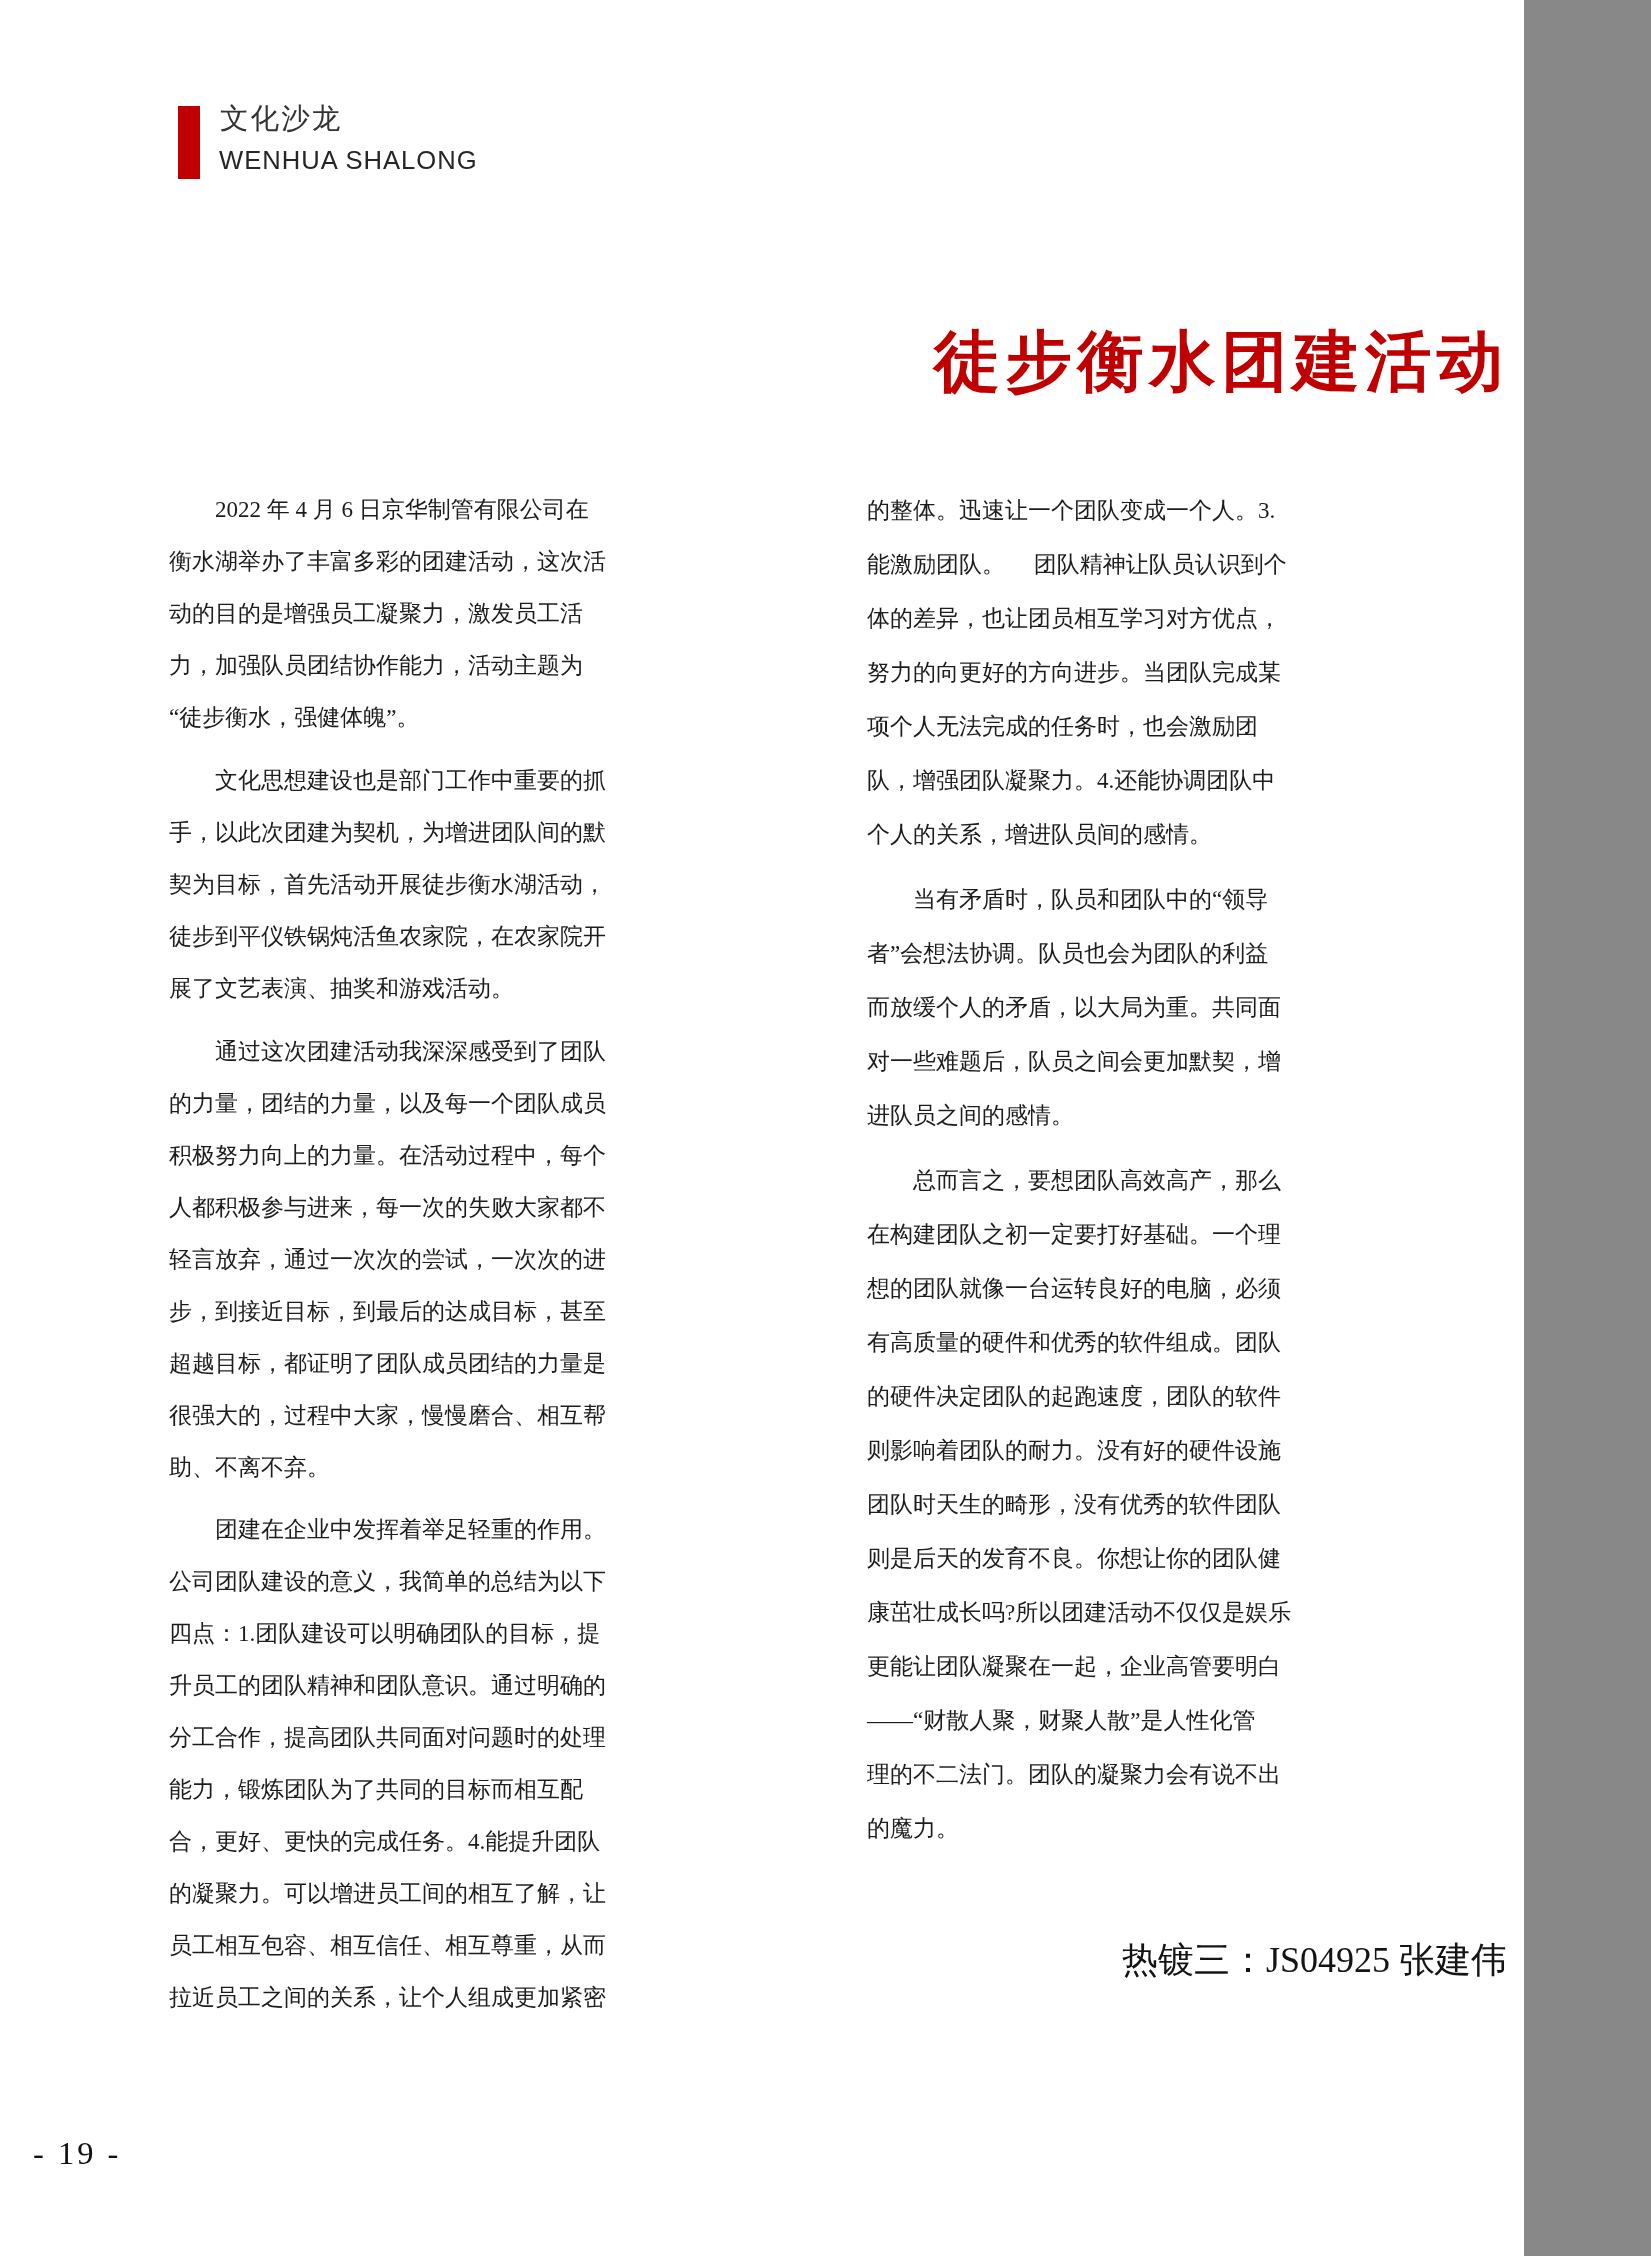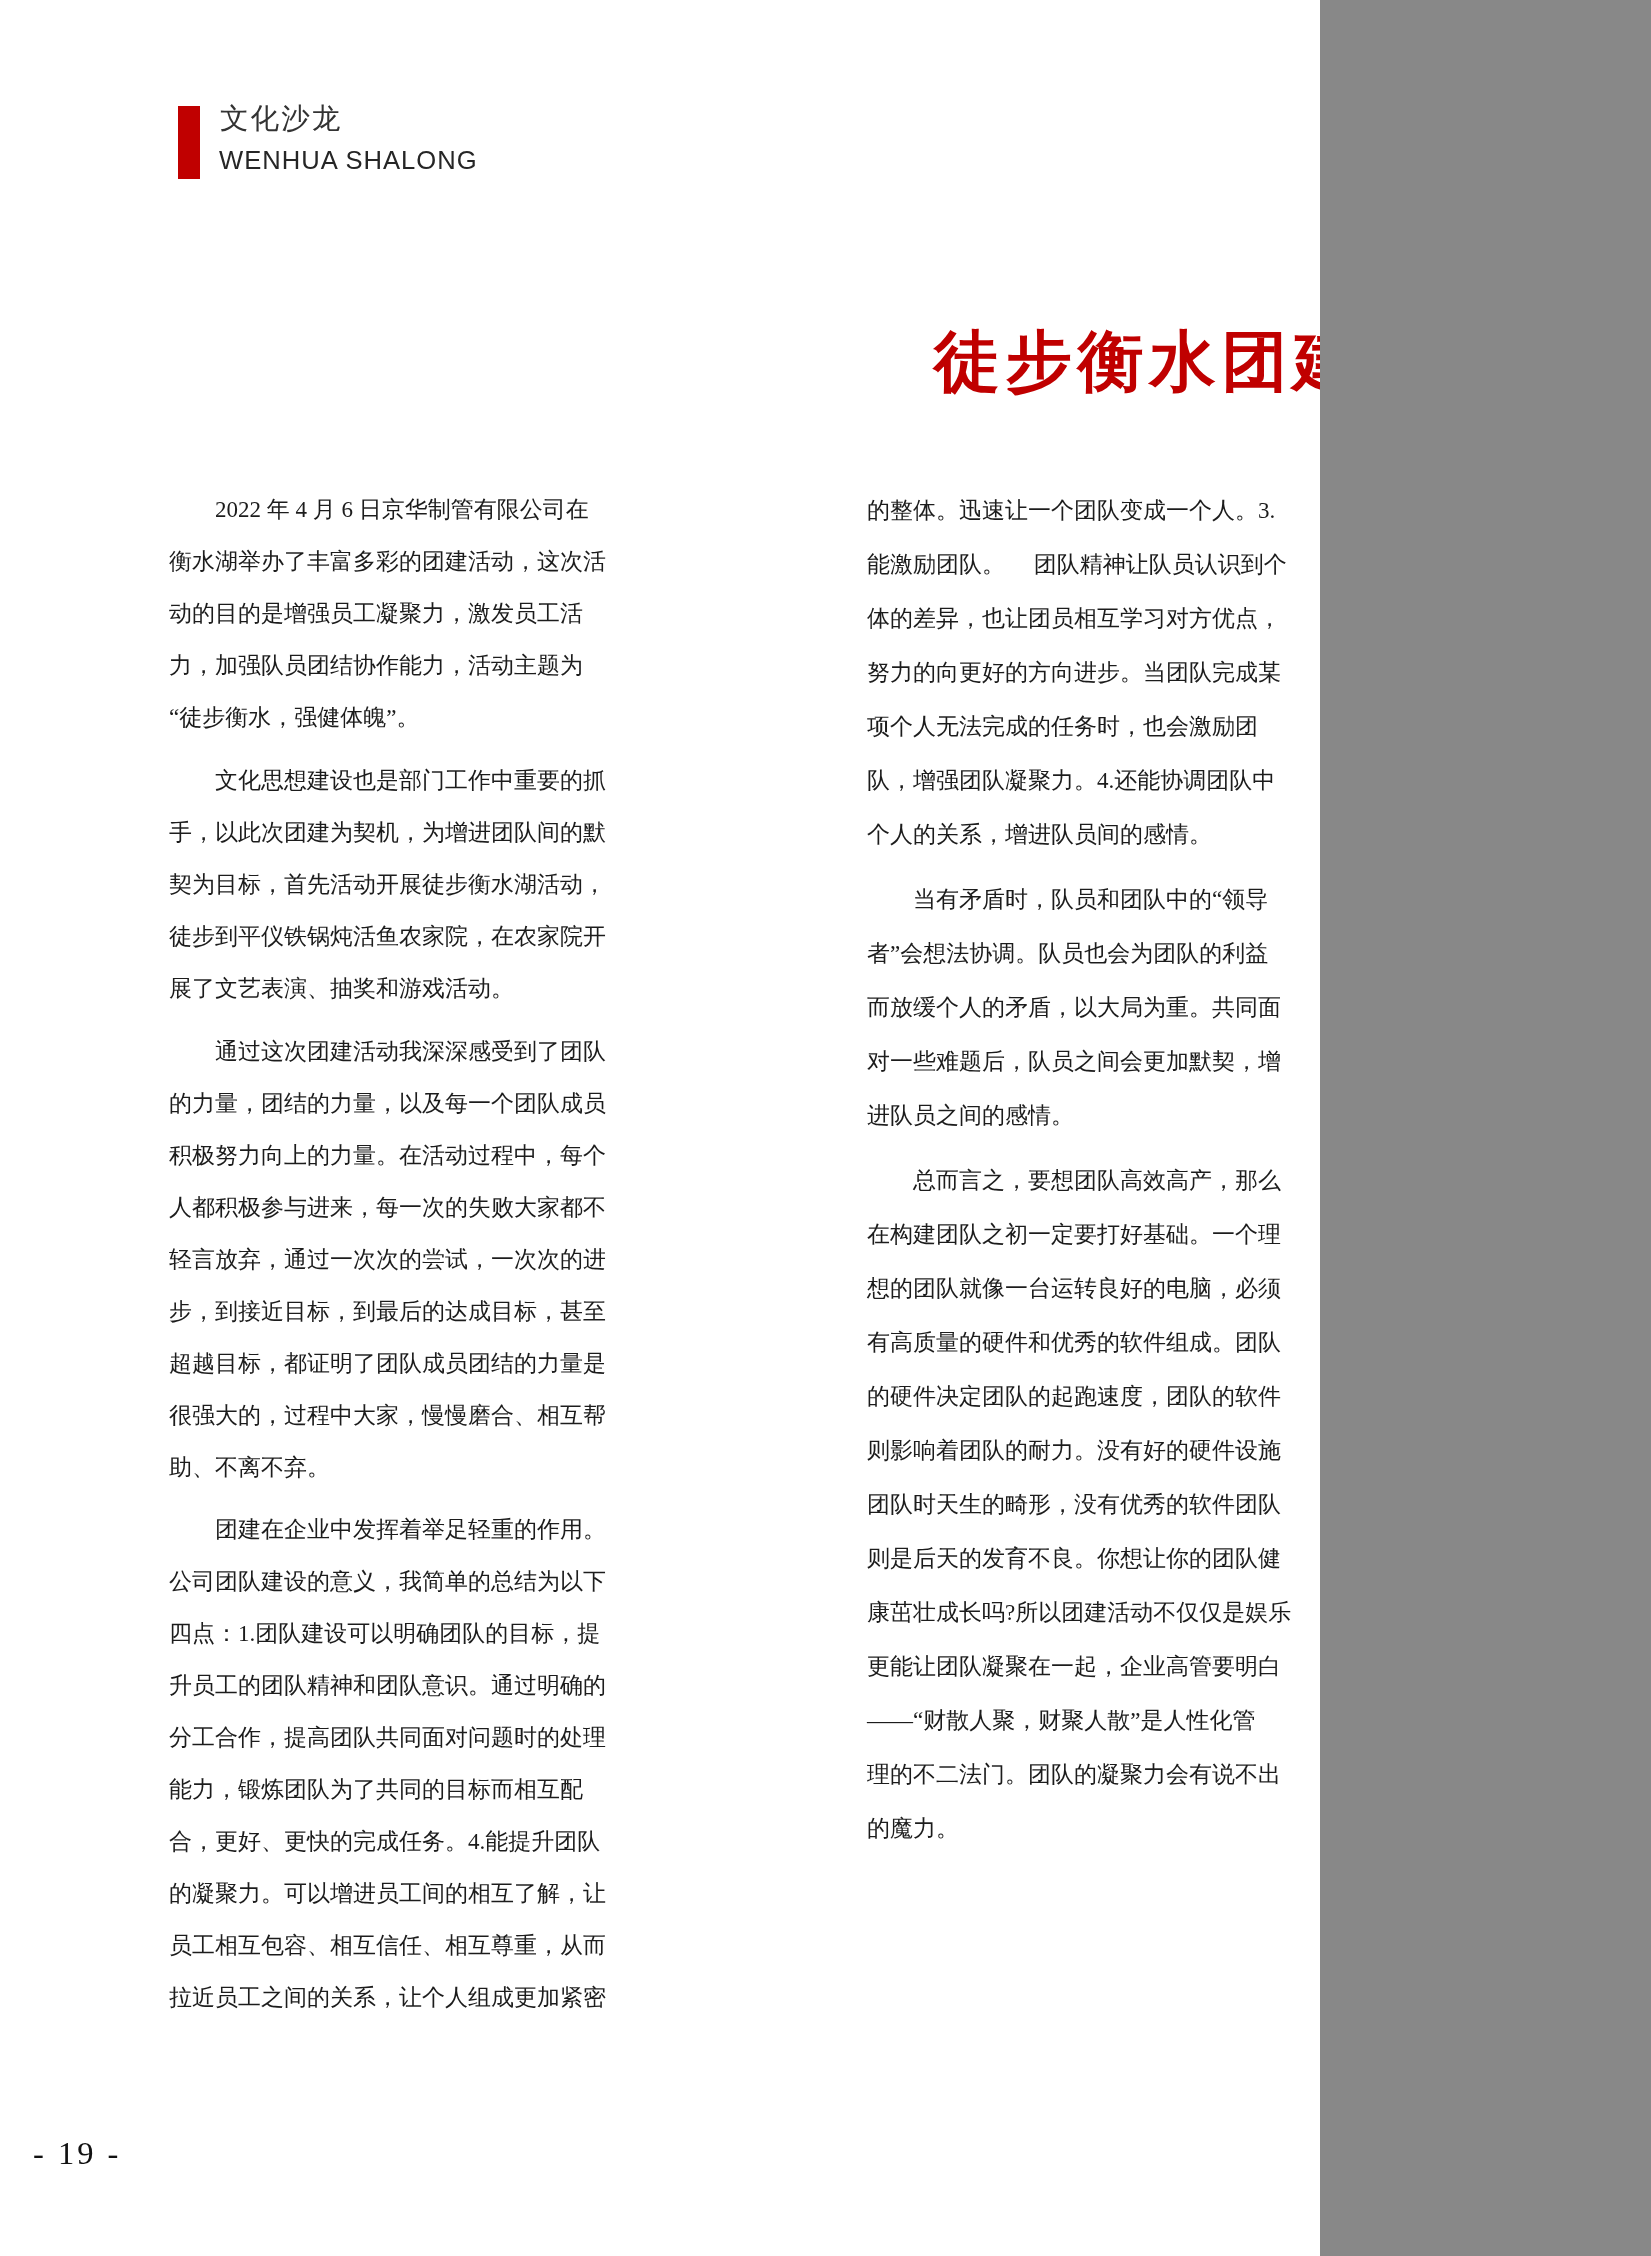--- a/index.html
+++ b/index.html
@@ -1,18 +1,18 @@
 <!DOCTYPE html>
 <html><head>
 <meta charset="utf-8">
 <style>
   html,body{margin:0;padding:0;background:#888;}
   .page{
     position:relative;
-    width:1320px;height:2257px;
+    width:1524px;height:2257px;
     background:#ffffff;
     overflow:hidden;
     font-family:"Liberation Serif","DejaVu Serif",serif;
     color:#1c1c1c;
   }
   
   .red-bar{
     position:absolute;left:178px;top:106px;
     width:21.7px;height:73px;
     background:#c00000;
@@ -151,17 +151,18 @@
         <div class="line">团队时天生的畸形，没有优秀的软件团队</div>
         <div class="line">则是后天的发育不良。你想让你的团队健</div>
         <div class="line">康茁壮成长吗?所以团建活动不仅仅是娱乐</div>
         <div class="line">更能让团队凝聚在一起，企业高管要明白</div>
         <div class="line">——“财散人聚，财聚人散”是人性化管</div>
         <div class="line">理的不二法门。团队的凝聚力会有说不出</div>
         <div class="line">的魔力。</div>
       </div>
     </div>
 
+  <div class="signature">热镀三：JS04925 张建伟</div>
 
   <div class="page-number">- 19 -</div>
 
 </div>
 
 
 </body></html>

